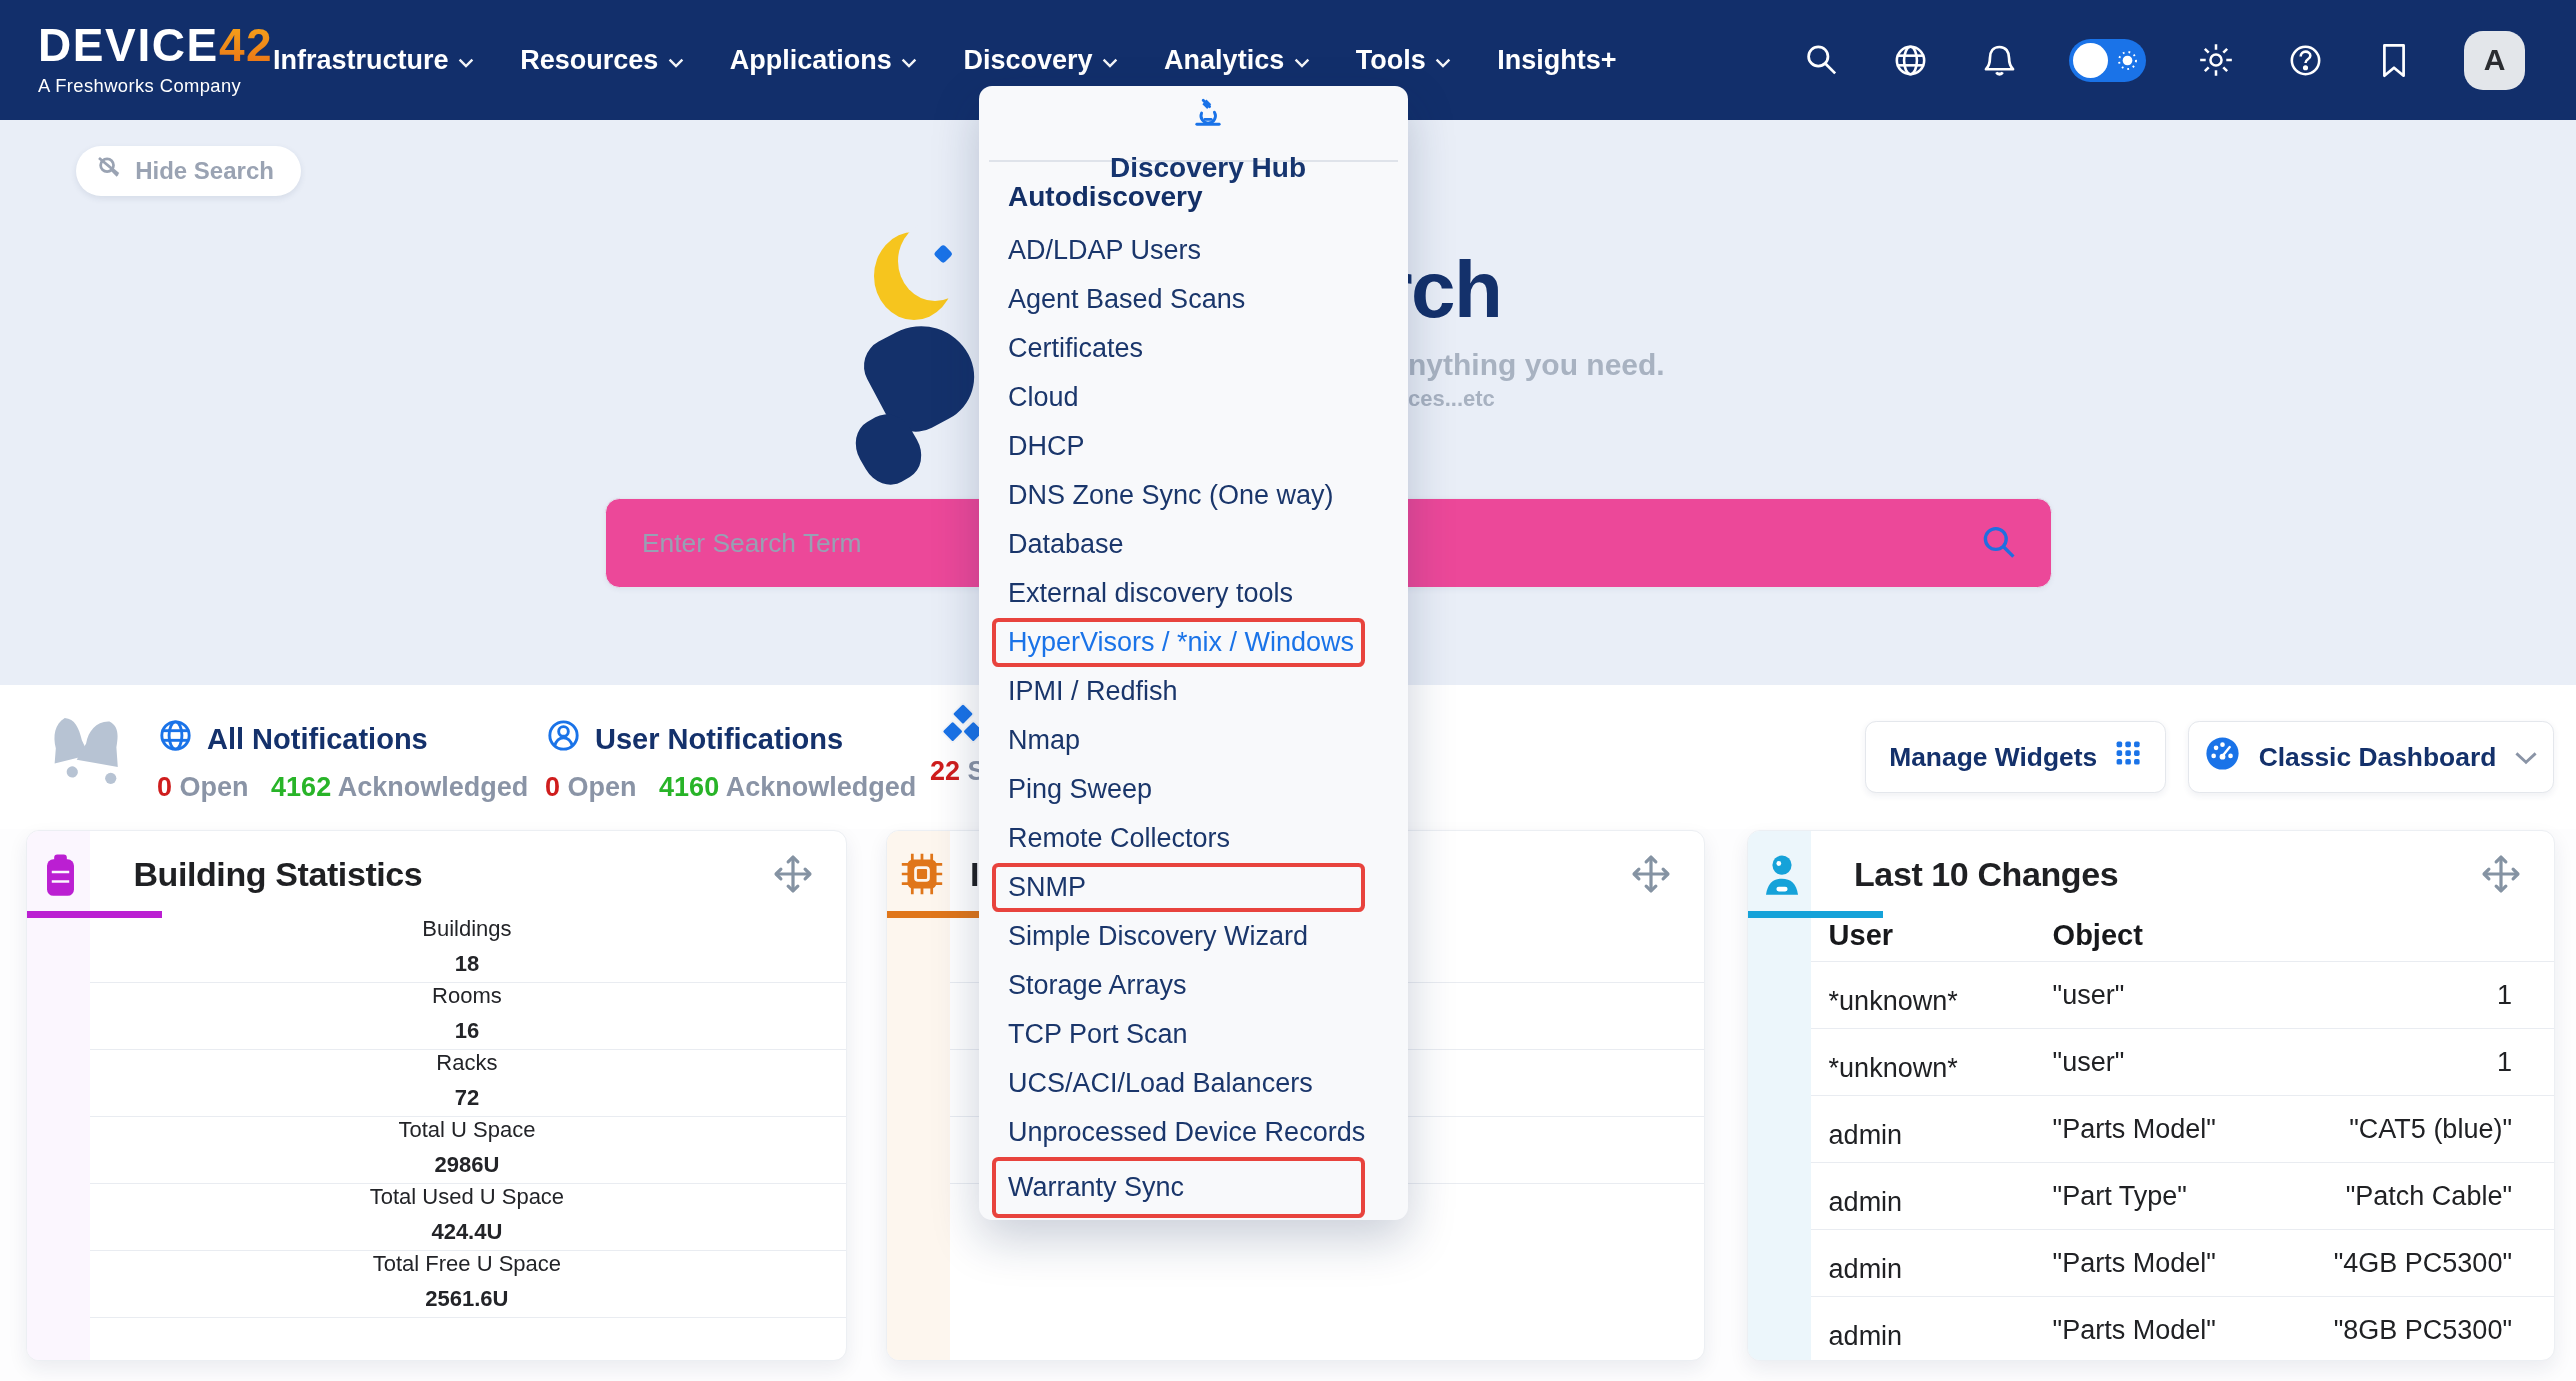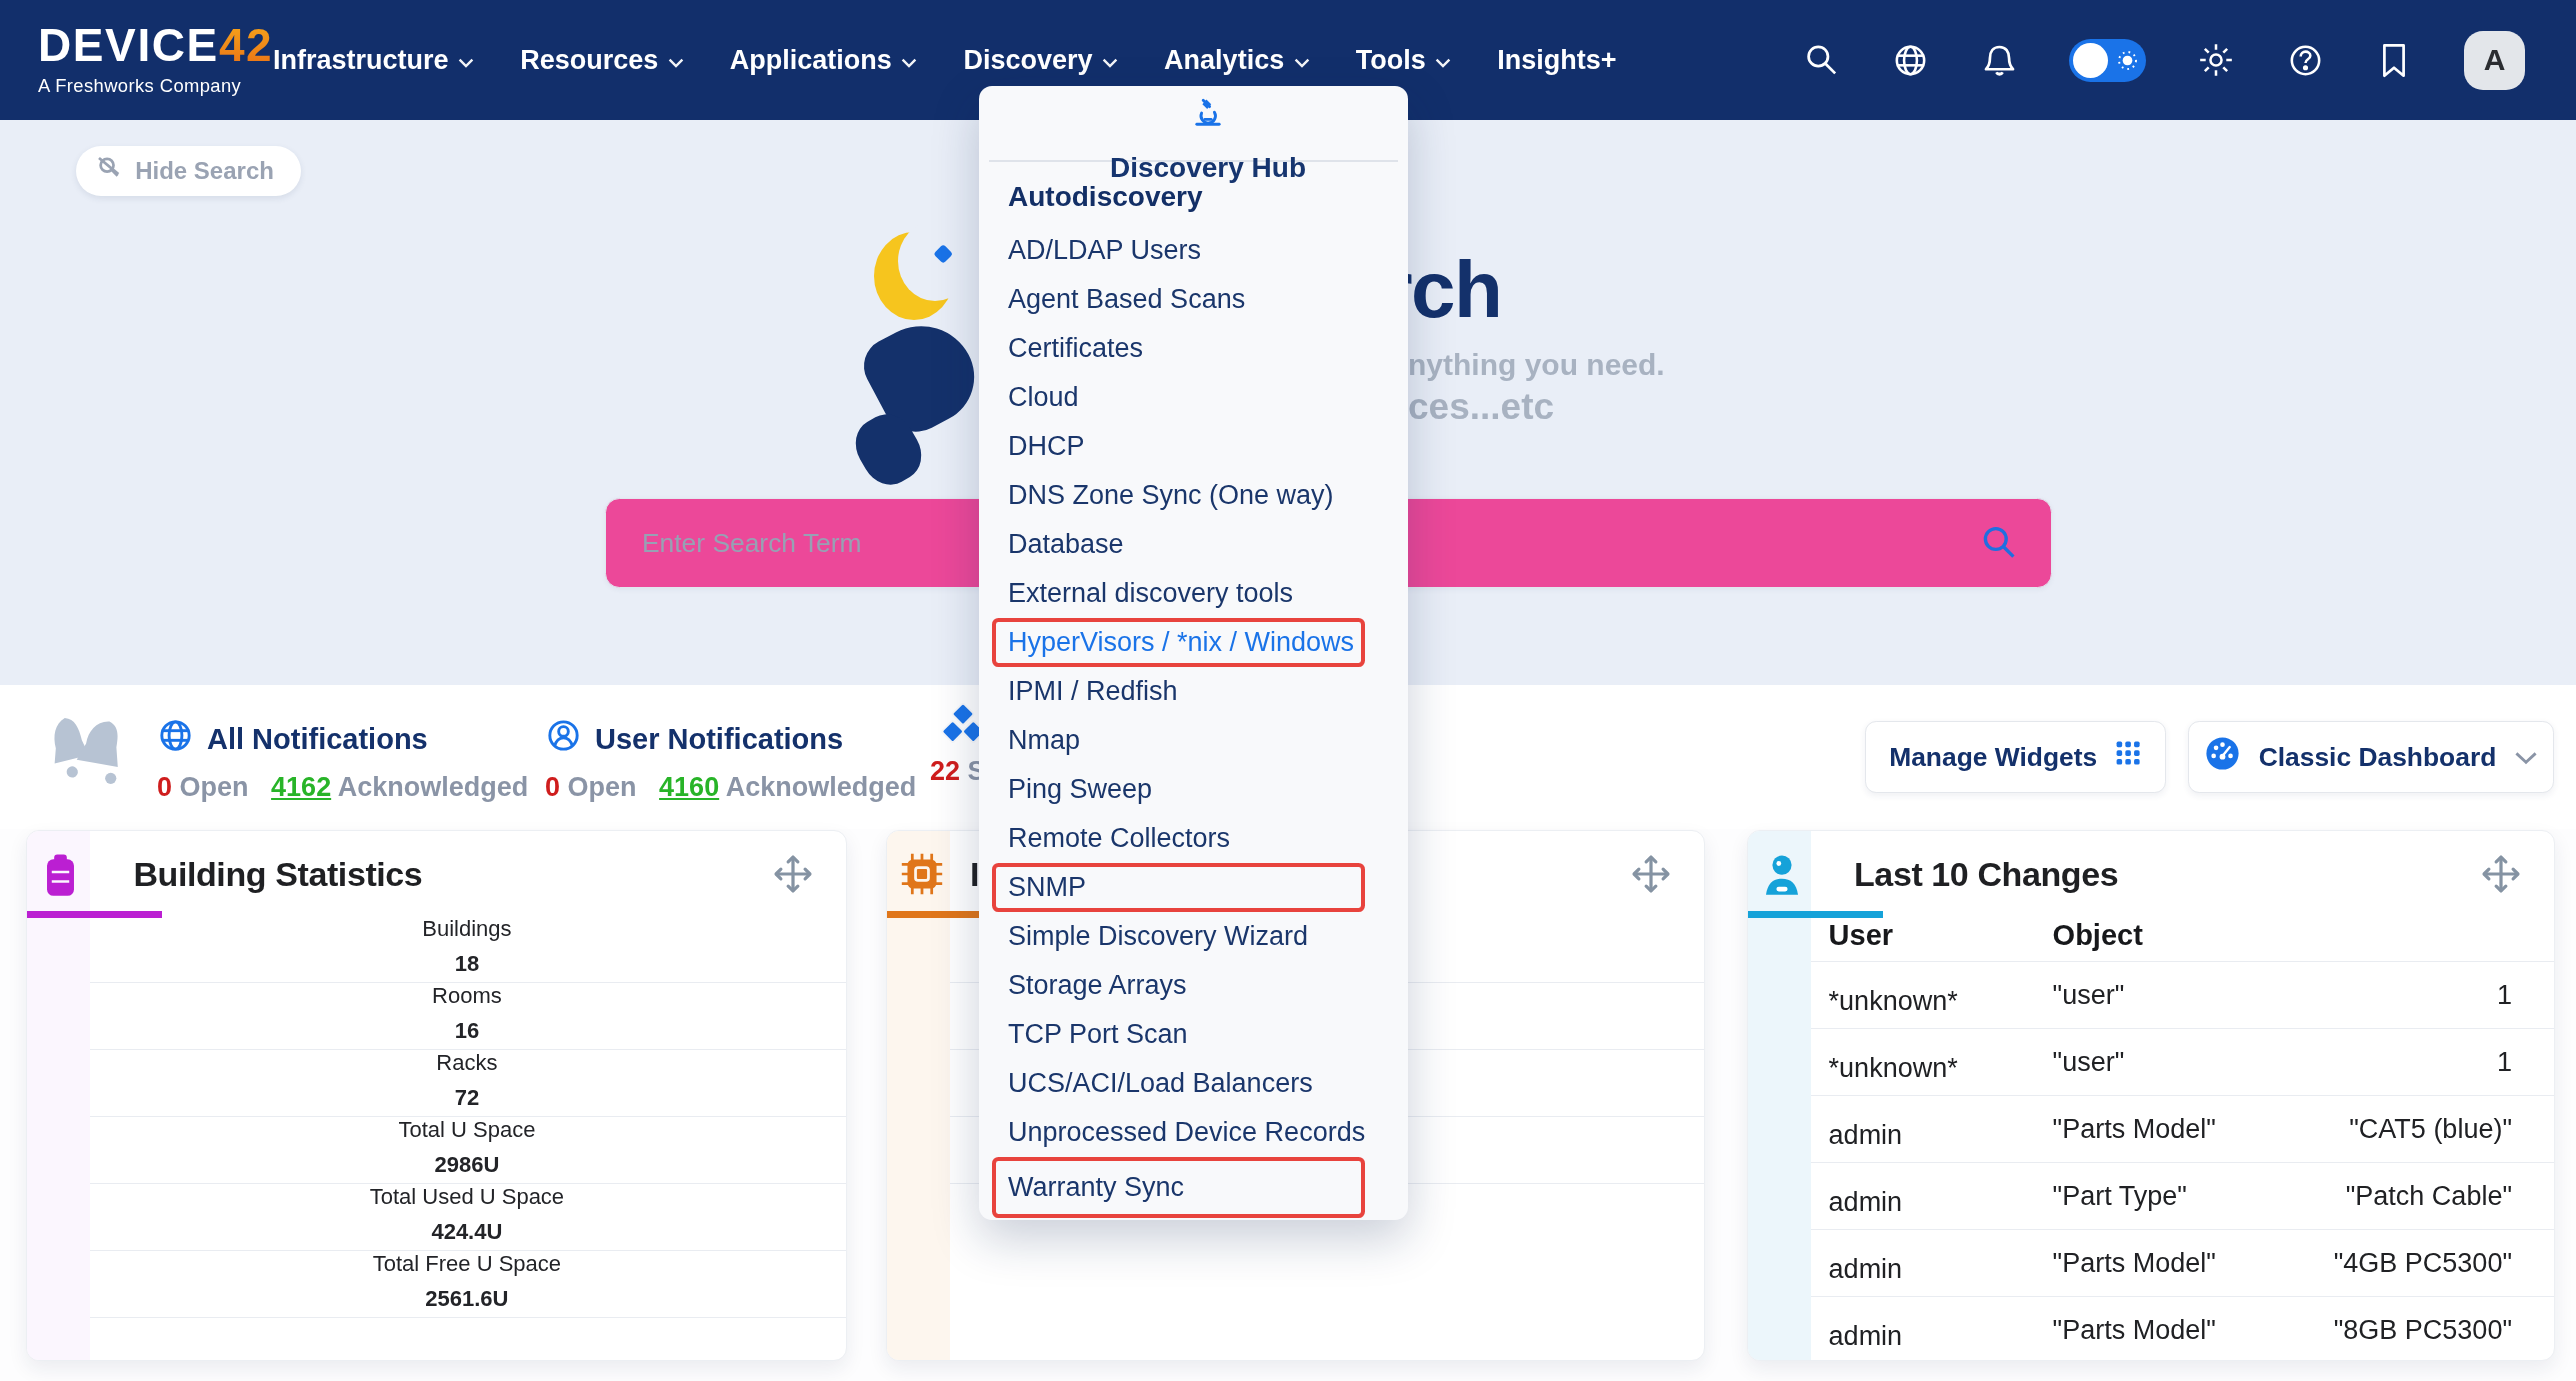--- a/index.html
+++ b/index.html
@@ -30,33 +30,33 @@
   
   .hero{position:absolute; left:0; top:120px; width:2576px; height:565px; background:var(--hero-bg);}
   .hide-search{position:absolute; left:76px; top:26.4px; height:50px; padding:0 27px 0 19px; background:#fff; border:none; border-radius:25px; box-shadow:0 2.4px 6.4px rgba(40,60,100,.10); display:flex; align-items:center; gap:11.2px; color:#9aa3b3; font-size:24px; font-weight:700; cursor:pointer;}
   .crescent{position:absolute; left:874px; top:112px; width:80px; height:88px; border-radius:50%; background:#f6c51e;}
   .crescent::after{content:""; position:absolute; left:24px; top:-11.2px; width:74px; height:80px; border-radius:50%; background:var(--hero-bg);}
   .star{position:absolute; left:936px; top:127px; width:14.4px; height:14.4px; background:var(--link-blue); transform:rotate(45deg); border-radius:3.2px;}
   .blob-a{position:absolute; left:872px; top:205px; width:101px; height:101px; background:#14316b; border-radius:34% 66% 58% 42%; transform:rotate(-28deg);}
   .blob-b{position:absolute; left:859px; top:295px; width:59px; height:69px; background:#14316b; border-radius:42%; transform:rotate(-30deg);}
   .hero-heading{position:absolute; left:1244px; top:124px; font-size:80px; font-weight:800; letter-spacing:-1.6px; color:#14316b;}
   .hero-sub1{position:absolute; left:1408px; top:228px; font-size:30px; color:#a8b2c1; font-weight:600;}
-  .hero-sub2{position:absolute; left:1408px; top:266px; font-size:37px; color:#a8b2c1; font-weight:600;}
+  .hero-sub2{position:absolute; left:1408px; top:266px; font-size:22px; color:#a8b2c1; font-weight:600;}
   .searchbox{position:absolute; left:605px; top:378px; width:1447px; height:90px; background:#ec4899; border:0.8px solid #e2e7ef; border-radius:14.4px; box-shadow:0 1.6px 4.8px rgba(40,60,100,.05);}
   .searchbox input{position:absolute; left:36px; top:0; width:1322px; height:88px; border:none; outline:none; background:transparent; font-size:26.4px; color:#223; font-family:inherit;}
   .searchbox input::placeholder{color:#97a1b4;}
   .searchbox .mag{position:absolute; right:32px; top:24px;}
 
   
   .notifbar{position:absolute; left:0; top:685px; width:2576px; height:144px; background:#fff;}
   .bells{position:absolute; left:45px; top:17.6px;}
   .ngroup-title{display:flex; align-items:center; gap:13px; font-size:29px; font-weight:800; color:#14316b; cursor:pointer;}
   .ngroup-line{margin-top:11.2px; font-size:27px; color:#8a94a6; font-weight:600; white-space:nowrap;}
   .ngroup-line .cnt-red{color:var(--red); font-weight:800;}
-  .ngroup-line .cnt-green{color:var(--green); font-weight:800;text-decoration:underline;}
+  .ngroup-line .cnt-green{color:var(--green); font-weight:800;}
   .btn{position:absolute; height:72px; background:#fff; border:0.8px solid #e4e7ec; border-radius:11.2px; box-shadow:0 2.4px 6.4px rgba(40,60,100,.07); display:flex; align-items:center; justify-content:center; gap:17.6px; font-size:26.4px; font-weight:800; color:#14316b; cursor:pointer;}
 
   
   .card{position:absolute; top:830px; height:531px; background:#fff; border:0.8px solid #eceff3; border-radius:13px; box-shadow:0 8px 19px rgba(23,43,77,.08); overflow:hidden;}
   .card .strip{position:absolute; left:0; top:0; bottom:0; width:63px;}
   .card .c-icon{position:absolute; left:14.4px; top:22.4px;}
   .card .c-title{position:absolute; left:106px; top:24px; font-size:34px; font-weight:800; color:#1f2023; letter-spacing:-0.4px;}
   .card .move{position:absolute; right:32px; top:22.4px; cursor:grab;}
   .card .bar{position:absolute; left:0; top:80px; height:7.2px;}
   .rows{position:absolute; left:63px; right:0; top:85px;}

